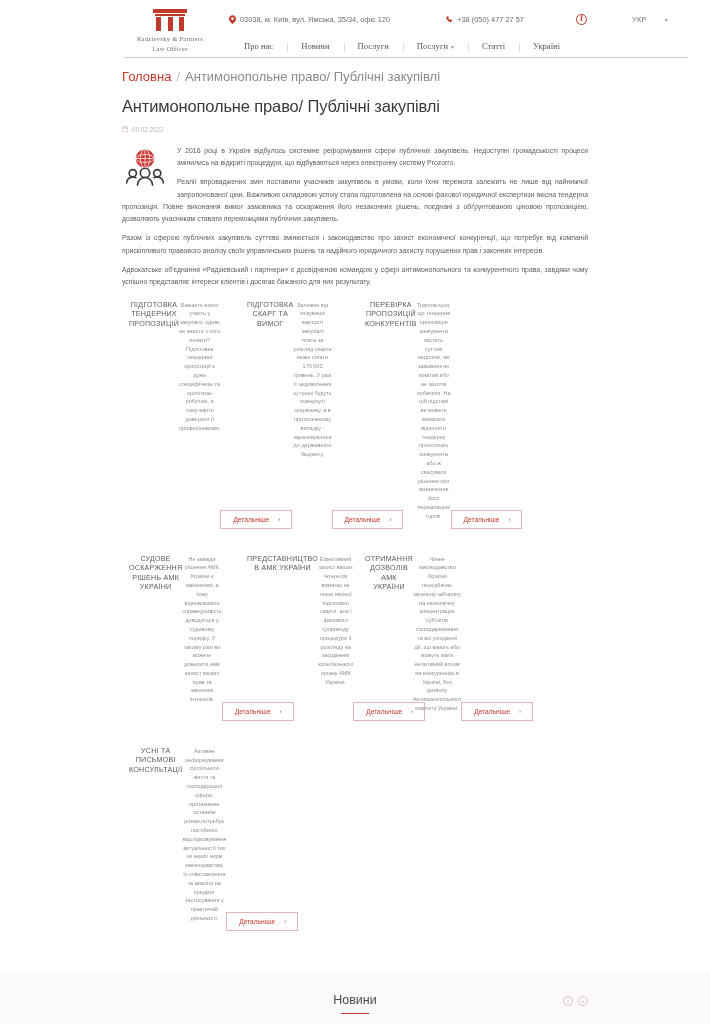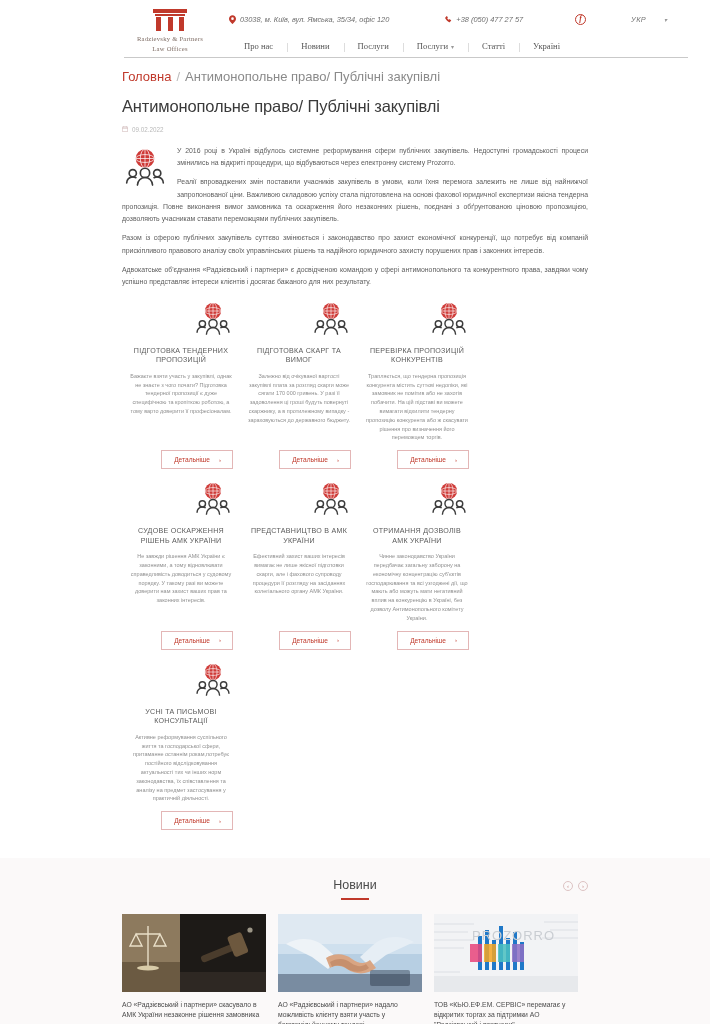--- a/index.html
+++ b/index.html
@@ -78,21 +78,20 @@
     flex-direction: column;
   }
   .contact-row {
     display: flex;
     align-items: center;
     height: 24px;
     padding-left: 13px;
     gap: 0;
     font-size: 7.4px;
     color: #6d6d6d;
-    font-style: italic;
   }
   .contact-item {
     display: flex;
     align-items: center;
     gap: 4px;
     white-space: nowrap;
     cursor: pointer;
   }
   .contact-item .ci-icon { color: #c0392b; display: flex; align-items: center; }
   .addr-item { margin-right: 56px; }
@@ -190,25 +189,24 @@
   
   .cards-grid {
     display: flex;
     flex-wrap: wrap;
     margin-top: 12px;
     gap: 0;
   }
   .card {
     width: 118px;
     padding: 0 7px;
-    margin-bottom: 12px;
+    margin-bottom: 26px;
     text-align: center;
     display: flex;
-    flex-direction: column;
-    align-items: flex-end;
+    align-items: flex-start;
   }
   .card-icon { width: 40px; height: 40px; margin-bottom: 6px; }
   .card-title {
     font-size: 7.1px;
     color: #5a5a5a;
     letter-spacing: 0.25px;
     line-height: 1.35;
     text-transform: uppercase;
     margin-bottom: 6px;
   }

